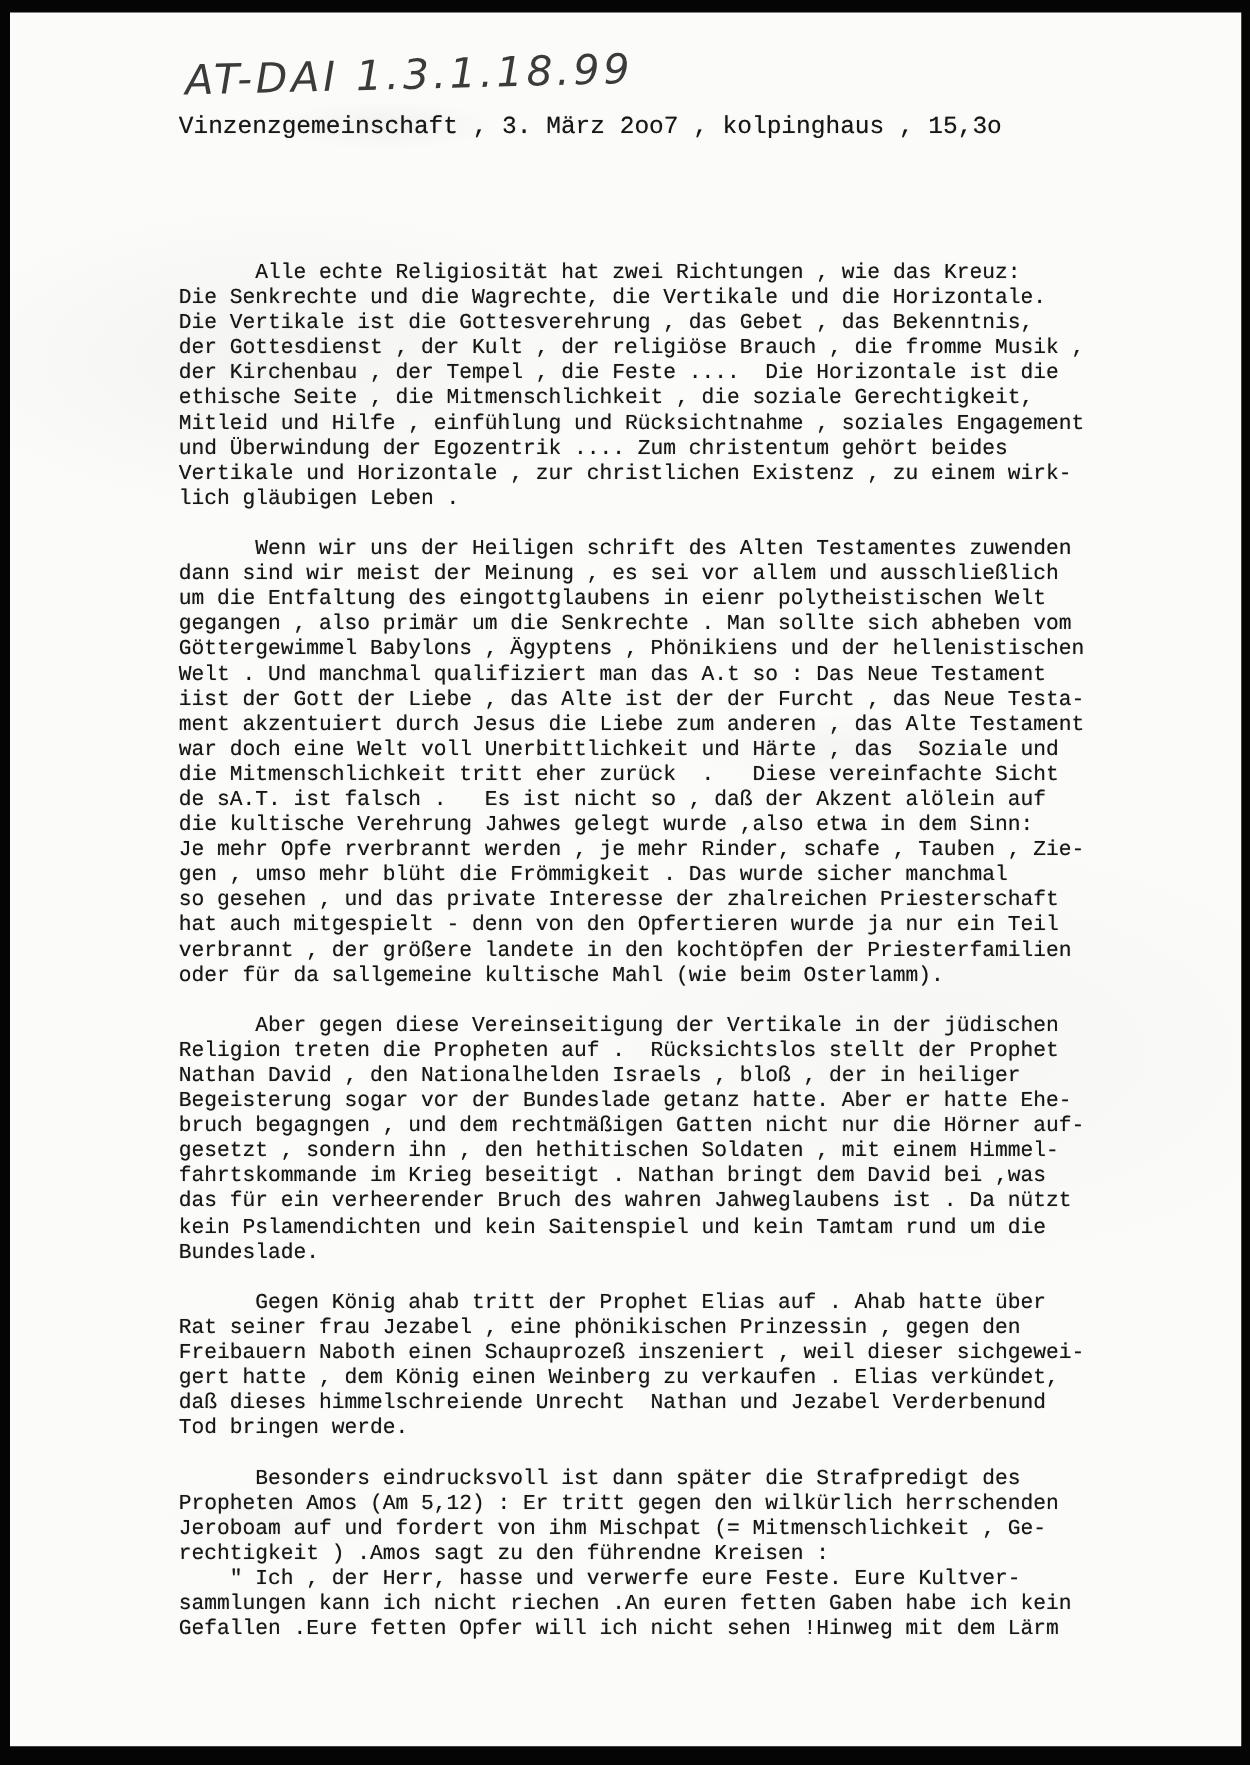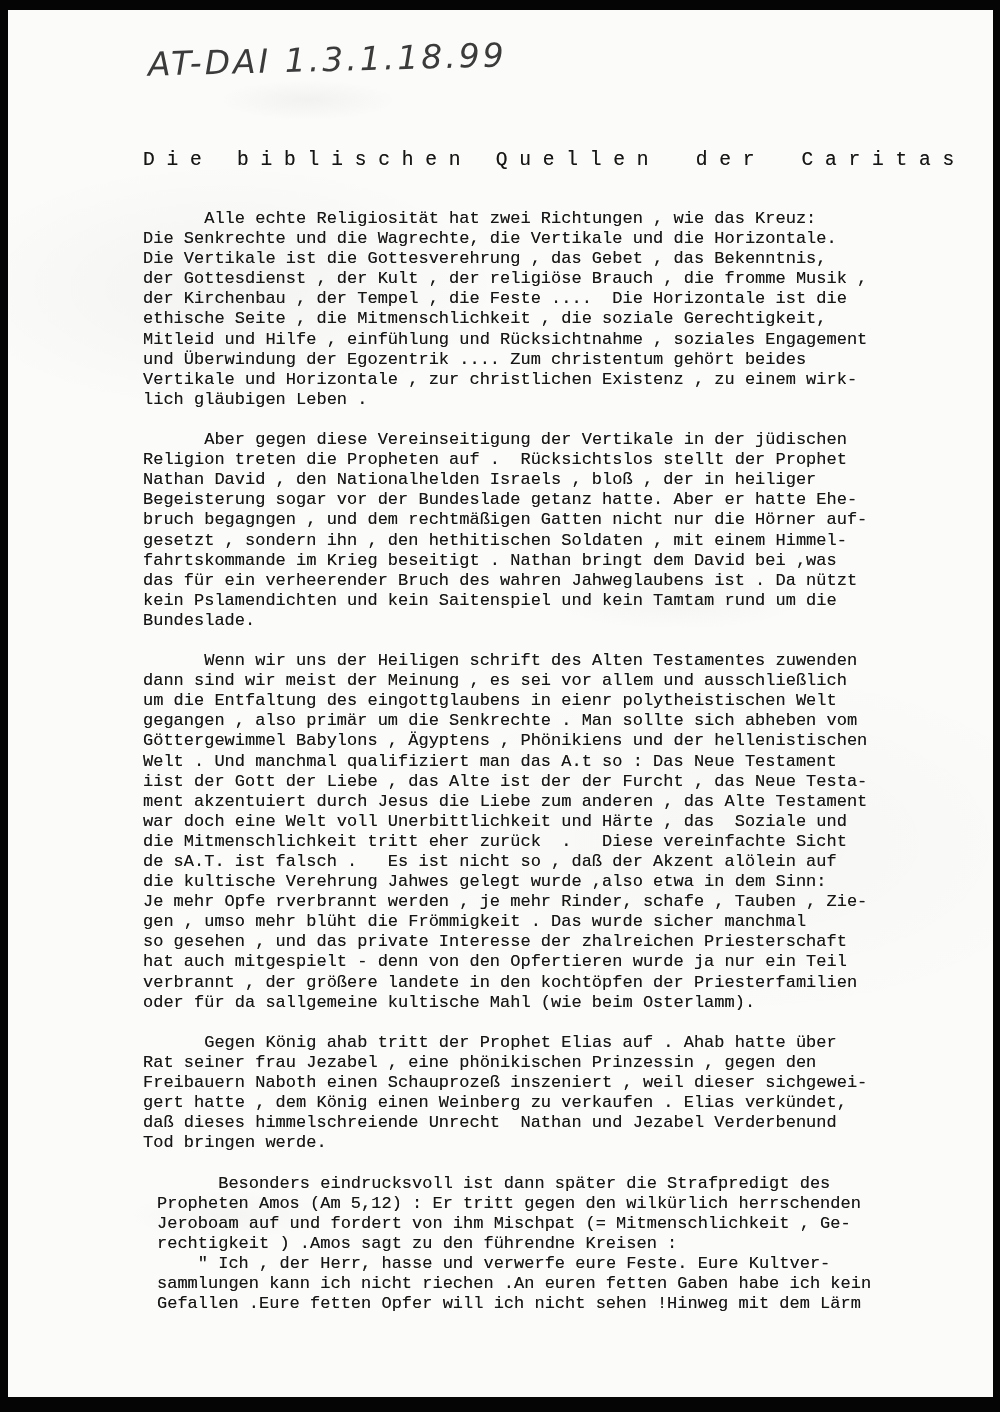--- a/index.html
+++ b/index.html
@@ -77,75 +77,75 @@
     left: 135px;
     top: 199px;
     width: 855px;
     font-size: 17px;
     line-height: 20.1px;
   }
   .content p {
     margin: 0 0 20.1px 0;
     white-space: pre-wrap;
   }
-  .content p:last-child { margin-bottom: 0; margin-left: 14px; }
+  .content p:last-child { margin-bottom: 0; }
 </style>
 </head>
 <body>
 
 <div class="scan-frame">
   <div class="paper">
     <div class="smudge s1"></div>
     <div class="smudge s2"></div>
     <div class="smudge s3"></div>
 
     <div class="annotation">AT-DAI 1.3.1.18.99</div>
 
+    <div class="header-line typed">Vinzenzgemeinschaft , 3. März 2oo7 , kolpinghaus , 15,3o</div>
 
-    <div class="title-line typed">D i e   b i b l i s c h e n   Q u e l l e n    d e r    C a r i t a s</div>
 
     <div class="content">
       <p class="typed">      Alle echte Religiosität hat zwei Richtungen , wie das Kreuz:
 Die Senkrechte und die Wagrechte, die Vertikale und die Horizontale.
 Die Vertikale ist die Gottesverehrung , das Gebet , das Bekenntnis,
 der Gottesdienst , der Kult , der religiöse Brauch , die fromme Musik ,
 der Kirchenbau , der Tempel , die Feste ....  Die Horizontale ist die
 ethische Seite , die Mitmenschlichkeit , die soziale Gerechtigkeit,
 Mitleid und Hilfe , einfühlung und Rücksichtnahme , soziales Engagement
 und Überwindung der Egozentrik .... Zum christentum gehört beides
 Vertikale und Horizontale , zur christlichen Existenz , zu einem wirk-
 lich gläubigen Leben .</p>
-      <p class="typed">      Aber gegen diese Vereinseitigung der Vertikale in der jüdischen
-Religion treten die Propheten auf .  Rücksichtslos stellt der Prophet
-Nathan David , den Nationalhelden Israels , bloß , der in heiliger
-Begeisterung sogar vor der Bundeslade getanz hatte. Aber er hatte Ehe-
-bruch begagngen , und dem rechtmäßigen Gatten nicht nur die Hörner auf-
-gesetzt , sondern ihn , den hethitischen Soldaten , mit einem Himmel-
-fahrtskommande im Krieg beseitigt . Nathan bringt dem David bei ,was
-das für ein verheerender Bruch des wahren Jahweglaubens ist . Da nützt
-kein Pslamendichten und kein Saitenspiel und kein Tamtam rund um die
-Bundeslade.</p>
       <p class="typed">      Wenn wir uns der Heiligen schrift des Alten Testamentes zuwenden
 dann sind wir meist der Meinung , es sei vor allem und ausschließlich
 um die Entfaltung des eingottglaubens in eienr polytheistischen Welt
 gegangen , also primär um die Senkrechte . Man sollte sich abheben vom
 Göttergewimmel Babylons , Ägyptens , Phönikiens und der hellenistischen
 Welt . Und manchmal qualifiziert man das A.t so : Das Neue Testament
 iist der Gott der Liebe , das Alte ist der der Furcht , das Neue Testa-
 ment akzentuiert durch Jesus die Liebe zum anderen , das Alte Testament
 war doch eine Welt voll Unerbittlichkeit und Härte , das  Soziale und
 die Mitmenschlichkeit tritt eher zurück  .   Diese vereinfachte Sicht
 de sA.T. ist falsch .   Es ist nicht so , daß der Akzent alölein auf
 die kultische Verehrung Jahwes gelegt wurde ,also etwa in dem Sinn:
 Je mehr Opfe rverbrannt werden , je mehr Rinder, schafe , Tauben , Zie-
 gen , umso mehr blüht die Frömmigkeit . Das wurde sicher manchmal
 so gesehen , und das private Interesse der zhalreichen Priesterschaft
 hat auch mitgespielt - denn von den Opfertieren wurde ja nur ein Teil
 verbrannt , der größere landete in den kochtöpfen der Priesterfamilien
 oder für da sallgemeine kultische Mahl (wie beim Osterlamm).</p>
+      <p class="typed">      Aber gegen diese Vereinseitigung der Vertikale in der jüdischen
+Religion treten die Propheten auf .  Rücksichtslos stellt der Prophet
+Nathan David , den Nationalhelden Israels , bloß , der in heiliger
+Begeisterung sogar vor der Bundeslade getanz hatte. Aber er hatte Ehe-
+bruch begagngen , und dem rechtmäßigen Gatten nicht nur die Hörner auf-
+gesetzt , sondern ihn , den hethitischen Soldaten , mit einem Himmel-
+fahrtskommande im Krieg beseitigt . Nathan bringt dem David bei ,was
+das für ein verheerender Bruch des wahren Jahweglaubens ist . Da nützt
+kein Pslamendichten und kein Saitenspiel und kein Tamtam rund um die
+Bundeslade.</p>
       <p class="typed">      Gegen König ahab tritt der Prophet Elias auf . Ahab hatte über
 Rat seiner frau Jezabel , eine phönikischen Prinzessin , gegen den
 Freibauern Naboth einen Schauprozeß inszeniert , weil dieser sichgewei-
 gert hatte , dem König einen Weinberg zu verkaufen . Elias verkündet,
 daß dieses himmelschreiende Unrecht  Nathan und Jezabel Verderbenund
 Tod bringen werde.</p>
       <p class="typed">      Besonders eindrucksvoll ist dann später die Strafpredigt des
 Propheten Amos (Am 5,12) : Er tritt gegen den wilkürlich herrschenden
 Jeroboam auf und fordert von ihm Mischpat (= Mitmenschlichkeit , Ge-
 rechtigkeit ) .Amos sagt zu den führendne Kreisen :

